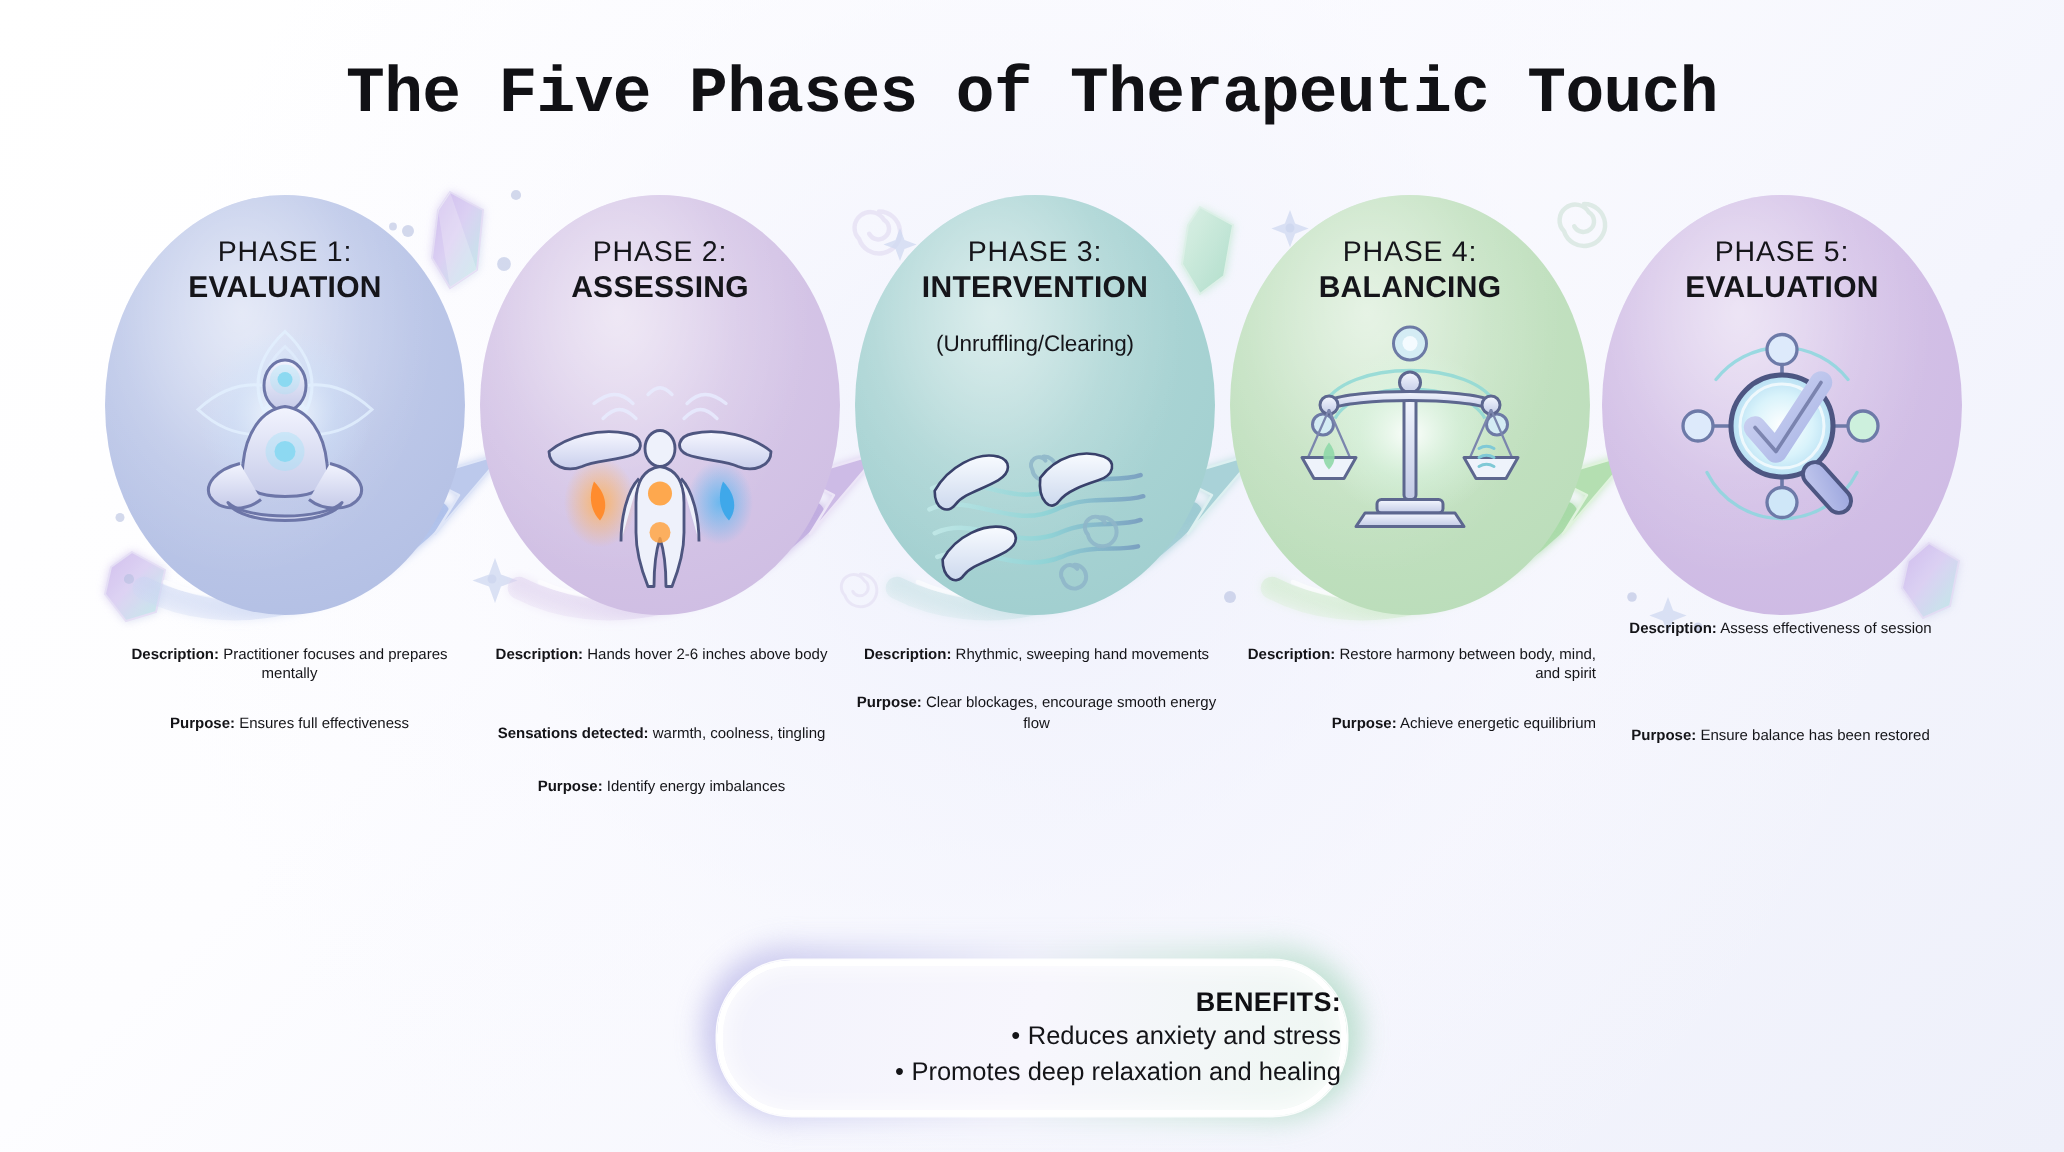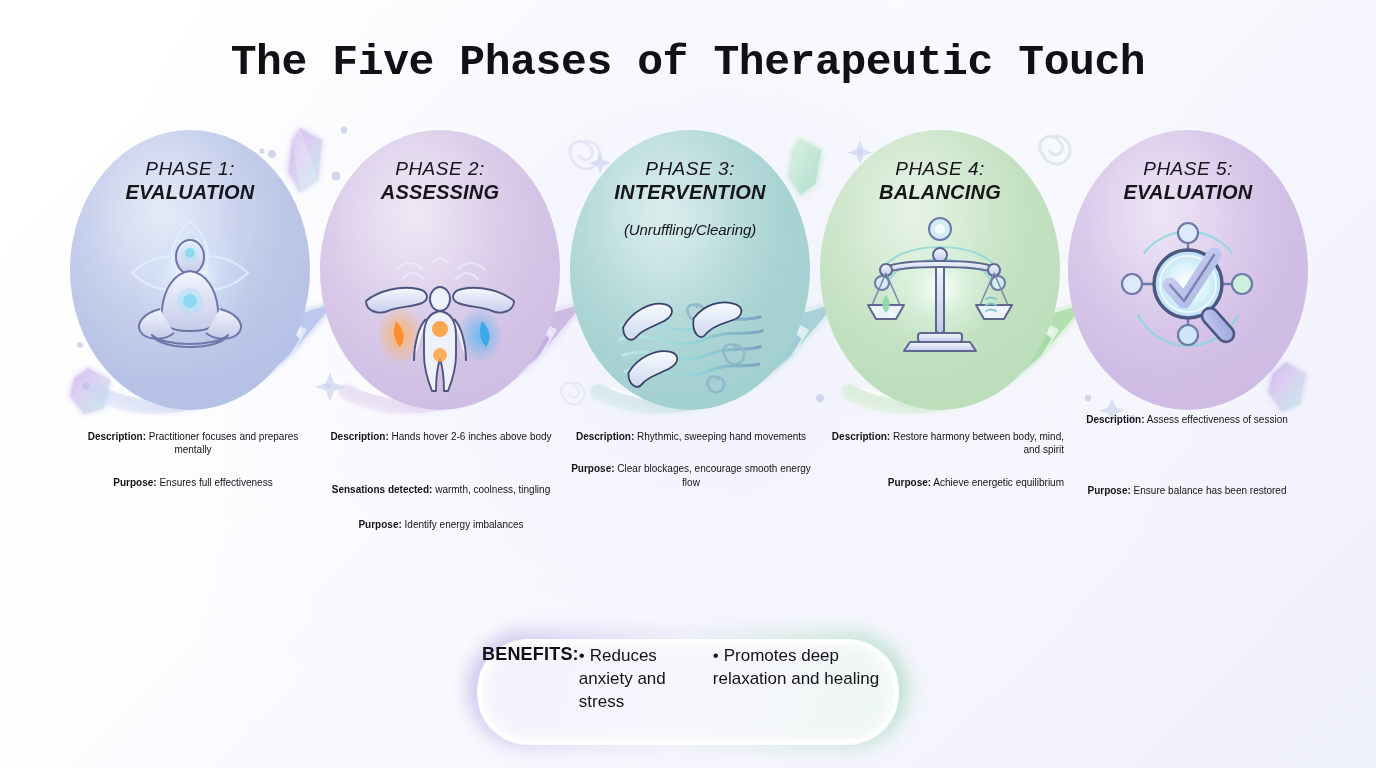--- a/index.html
+++ b/index.html
@@ -21,21 +21,21 @@
   
   .title{
     position:absolute;left:0;top:38px;width:100%;
     text-align:center;
     font-size:43px;font-weight:bold;letter-spacing:-0.4px;
     color:#111115;
     font-family:Liberation Mono, monospace;
   }
 
   
-  .phases{position:absolute;left:0;top:0;width:1160px;height:768px;font-style:italic;}
+  .phases{position:absolute;left:0;top:0;width:1160px;height:768px;}
 
   .phase{position:absolute;top:130px;width:240px;height:280px;}
   .circle{
     position:absolute;left:0;top:0;width:240px;height:280px;
     border-radius:50%;
     display:flex;flex-direction:column;align-items:center;
     overflow:hidden;
   }
   .circle::after{
     content:"";position:absolute;left:0;top:0;right:0;bottom:0;
@@ -79,21 +79,21 @@
     background:linear-gradient(100deg,#b9b5e8 0%,#cfd0f0 22%,#e9eaf7 48%,#cfe7dd 72%,#a9d8c0 100%);
     filter:blur(9px);opacity:.78;
   }
   .benefits-ring{
     position:absolute;left:0;top:0;width:420px;height:104px;
     border-radius:50px;
     background:linear-gradient(105deg,#f3f3fc 0%,#f7f6fd 50%,#eef7f2 100%);
     border:4px solid #ffffff;
     box-sizing:border-box;
     box-shadow:0 0 0 1px rgba(255,255,255,.9), inset 0 0 18px rgba(255,255,255,.95);
-    display:flex;flex-direction:row;align-items:flex-start;justify-content:center;
+    display:flex;flex-direction:column;align-items:flex-end;justify-content:center;
   }
   .b-title{font-size:18px;font-weight:bold;color:#101014;letter-spacing:0.2px;}
   .b-item{font-size:17px;color:#141418;line-height:1.35;margin-top:1px;}
   .b-item .bul{margin-right:5px;}
 </style>
 </head>
 <body>
 
 <div id="stage">
 

